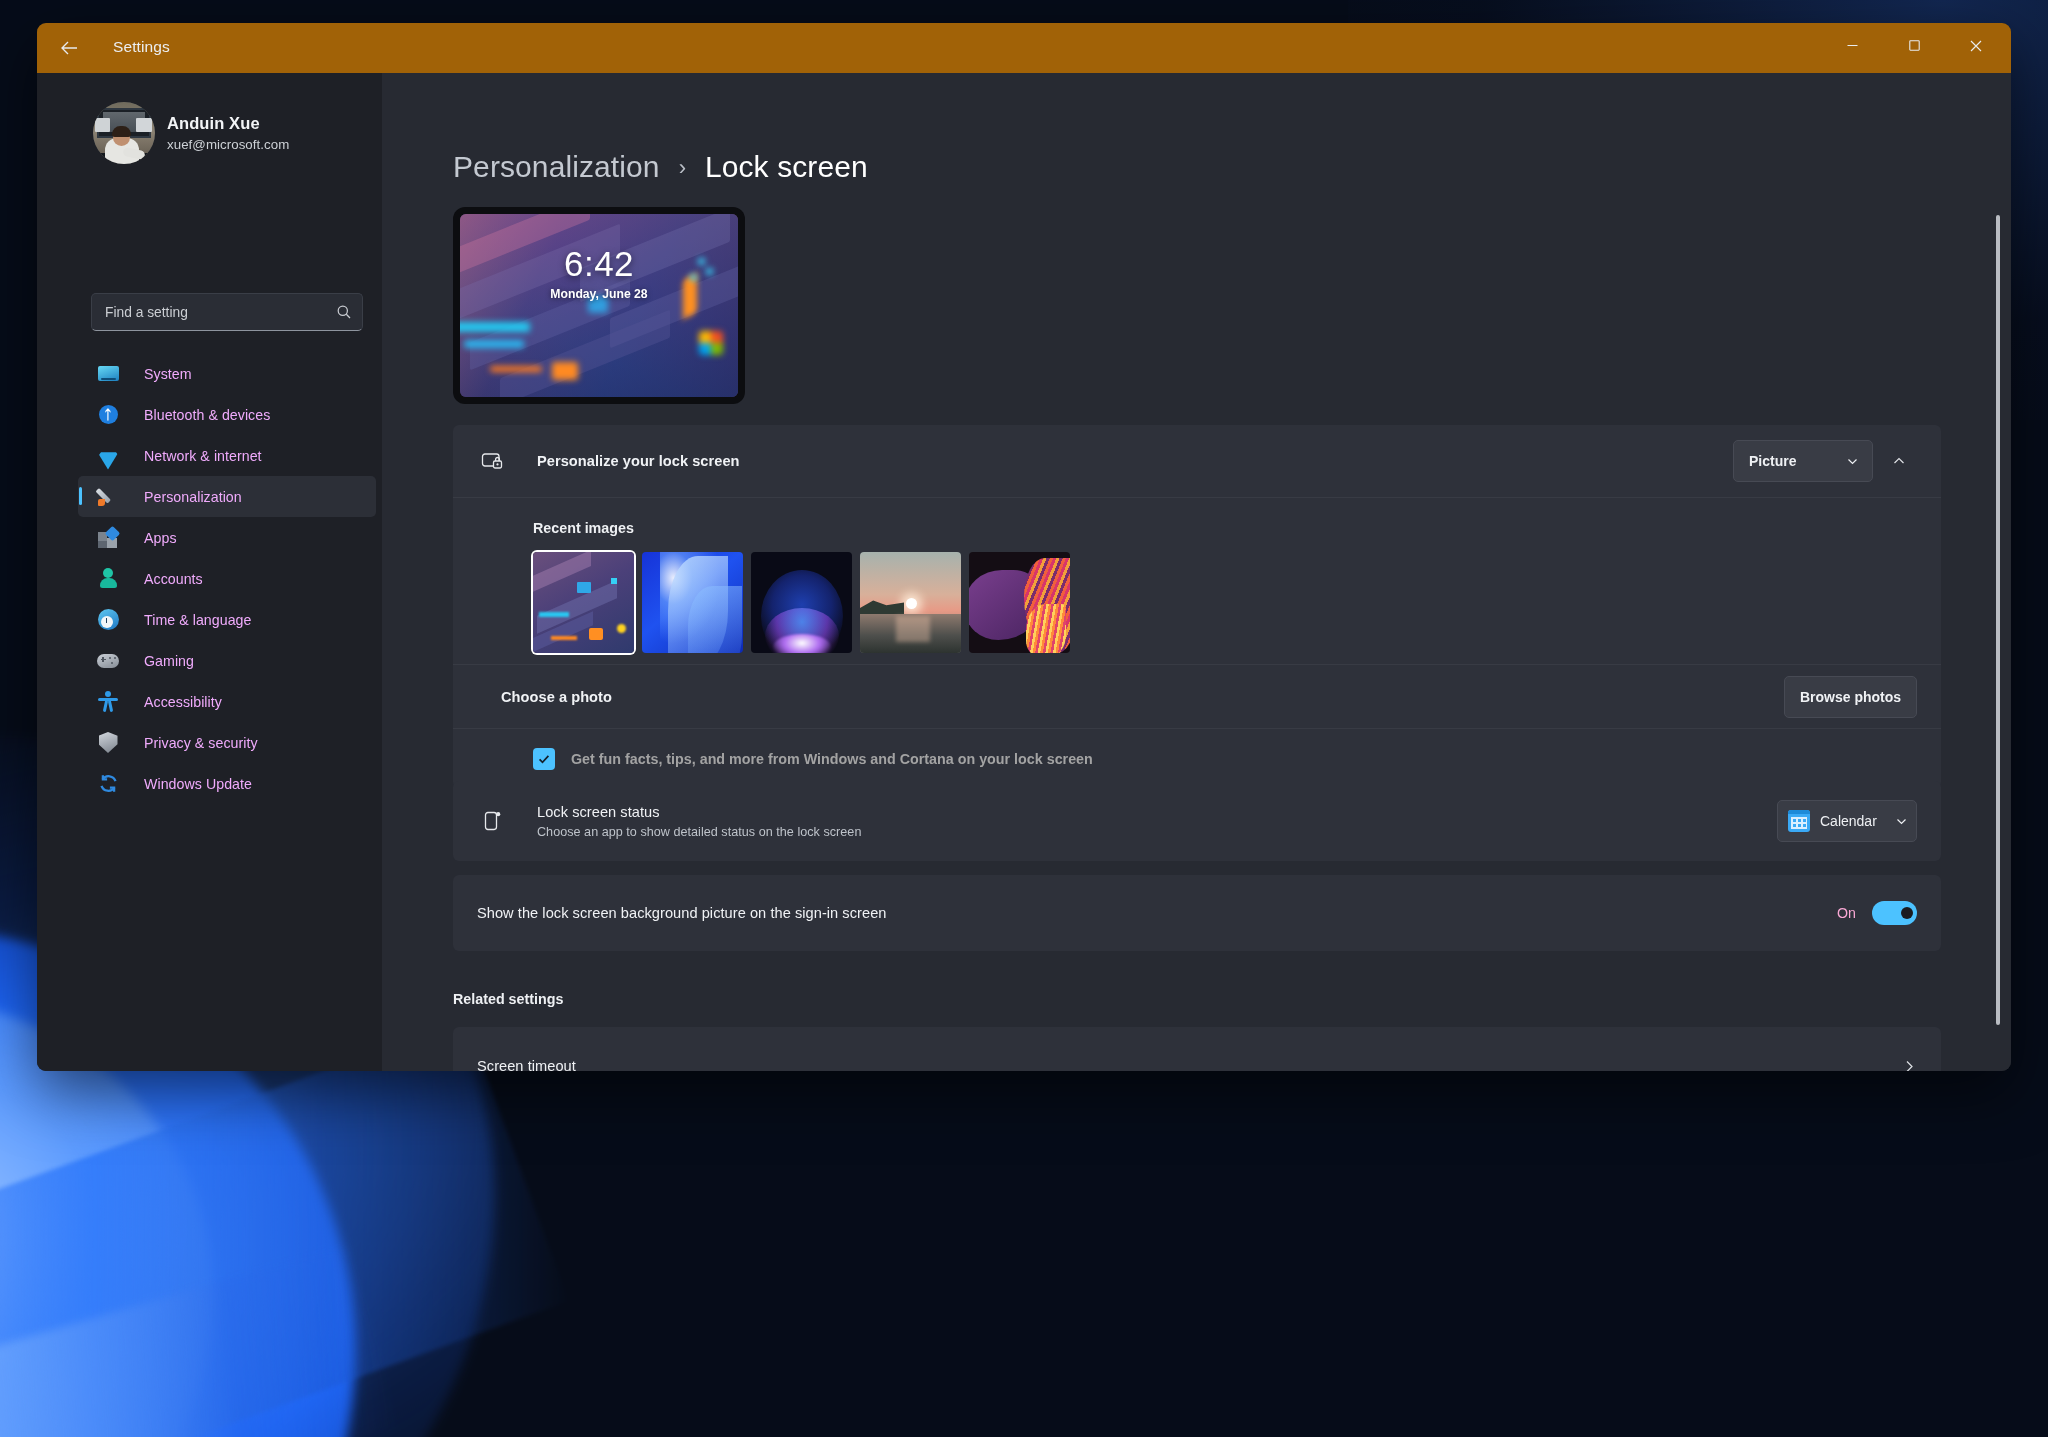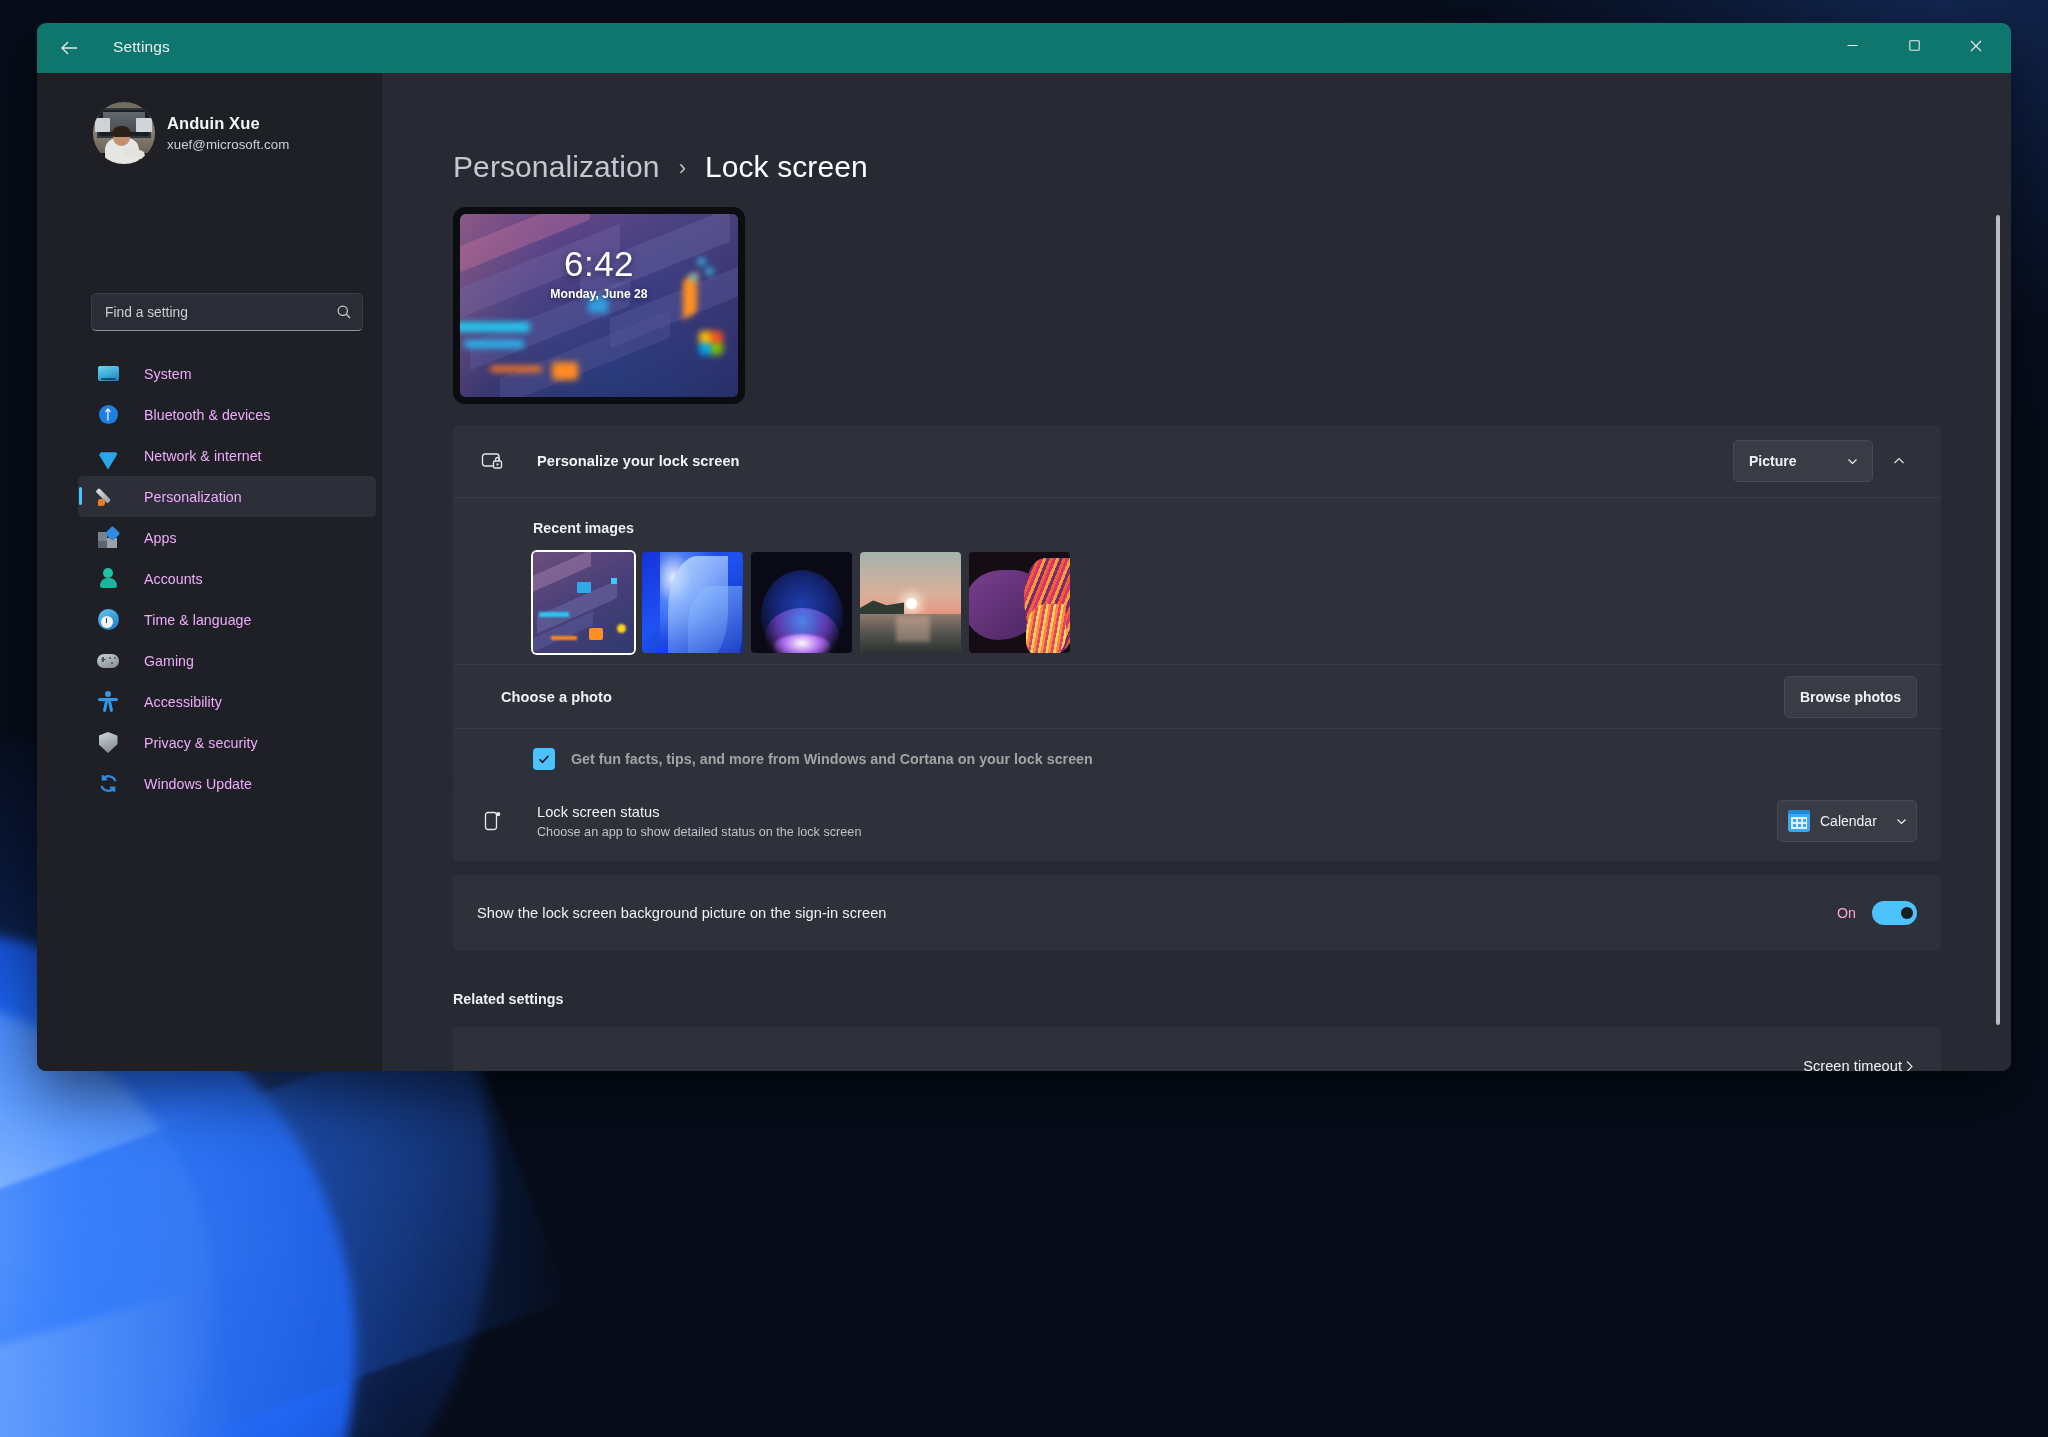--- a/index.html
+++ b/index.html
@@ -73,21 +73,21 @@
     border-radius: 9px;
     overflow: hidden;
     box-shadow: 0 22px 60px rgba(0,0,0,0.55);
   }
 
   
   #titlebar {
     position: absolute;
     left: 0; top: 0;
     width: 100%; height: 50px;
-    background: #0f766e;
+    background: #a16207;
   }
   #back-button {
     position: absolute;
     left: 10px; top: 4px;
     width: 44px; height: 42px;
     border-radius: 5px;
     display: flex; align-items: center; justify-content: center;
     color: #e8eaed;
   }
   #app-title {
@@ -758,21 +758,21 @@
               <span class="knob"></span>
             </span>
         </div>
       </div>
     </div>
 
     <div id="related-title">Related settings</div>
 
     <div class="card" style="top:954px; height:78px;">
       <div class="row" style="height:78px;">
-        <div class="row-text" style="margin-left:16px;text-align:right;">
+        <div class="row-text" style="margin-left:0;">
           <div class="row-title">Screen timeout</div>
         </div>
         <span style="color:#dfe2e6;">
           <svg width="15" height="15" viewBox="0 0 15 15" fill="none" stroke="currentColor" stroke-width="1.2">
               <path d="M5 2.5L10 7.5 5 12.5"></path>
             </svg>
         </span>
       </div>
     </div>
 

